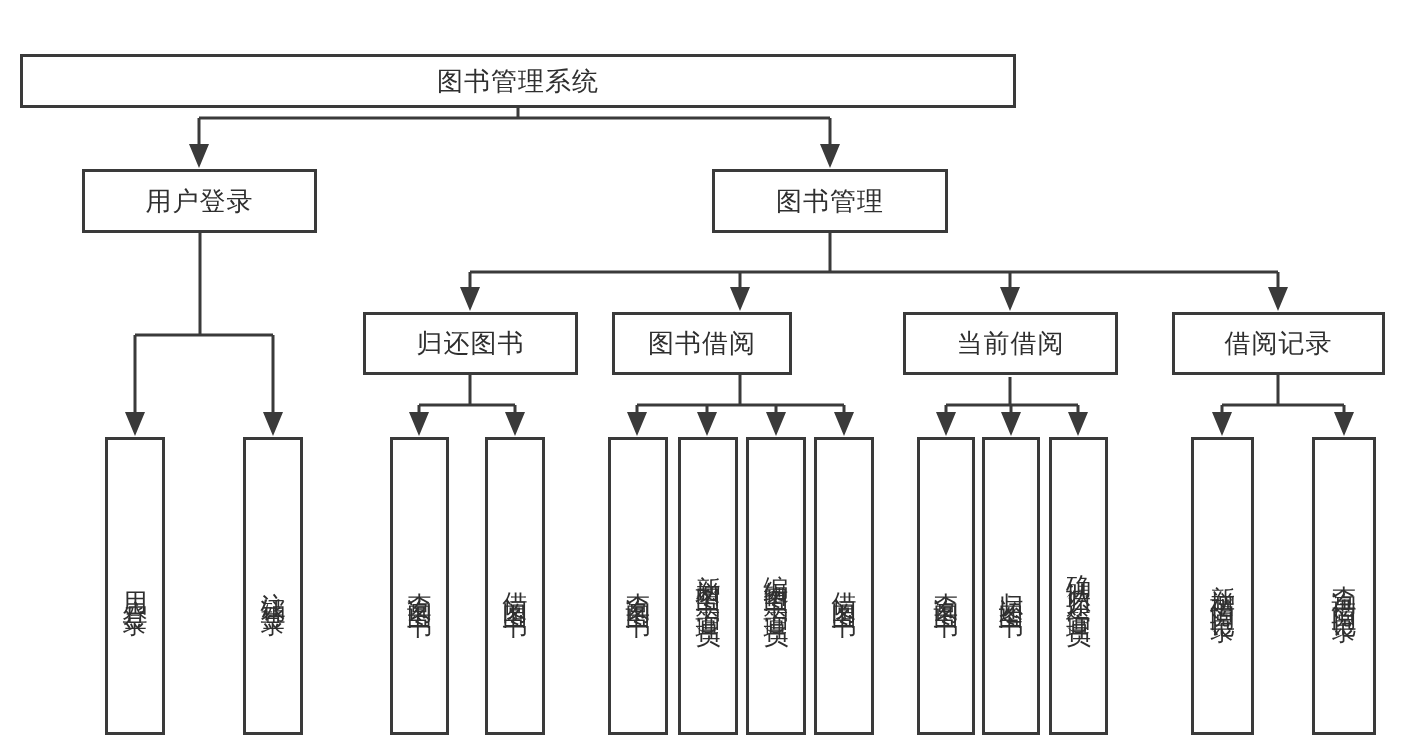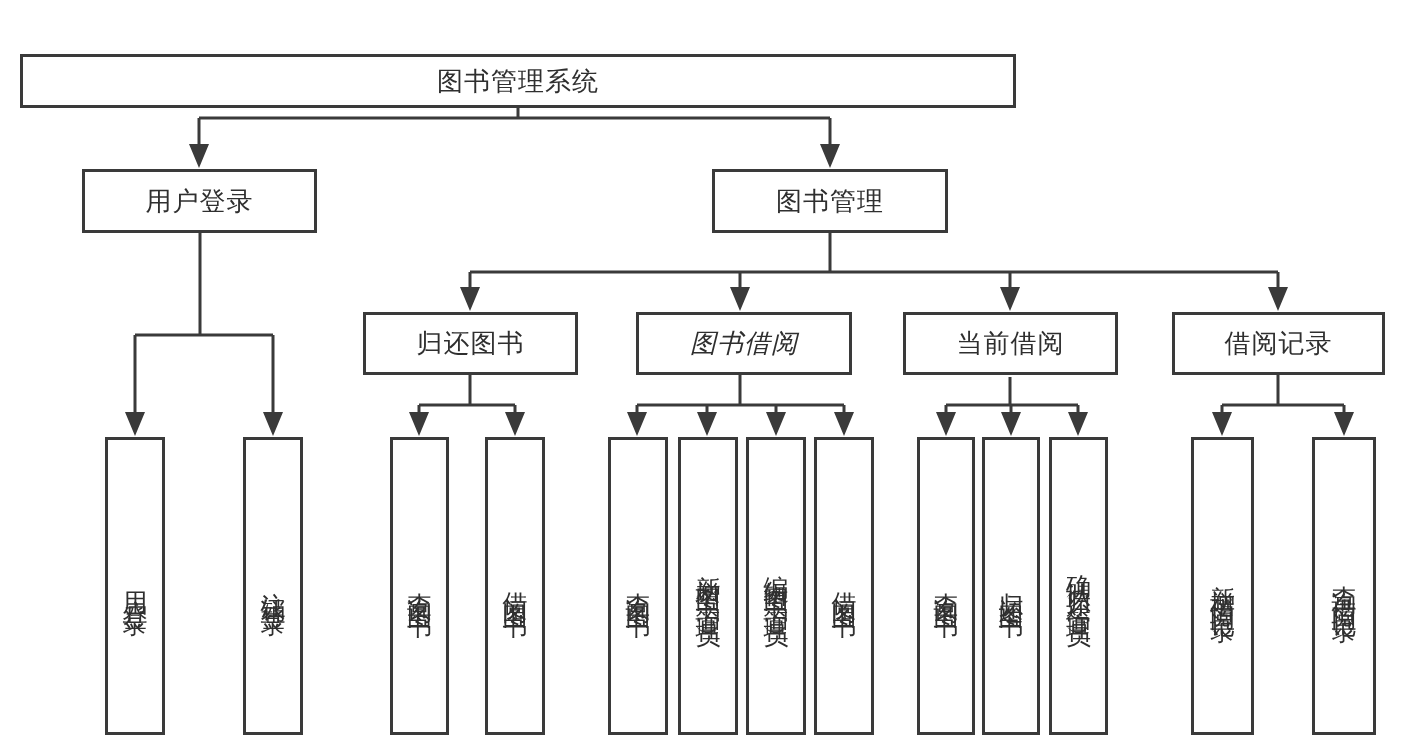--- a/index.html
+++ b/index.html
@@ -36,21 +36,21 @@
     line-height:1;
     letter-spacing:7px;
   }
   
   .n-root{left:20px;top:14px;width:996px;height:54px;margin-top:40px;}
   
   .n-user{left:82px;top:169px;width:235px;height:64px;}
   .n-mgmt{left:712px;top:169px;width:236px;height:64px;}
   
   .n-rec{left:363px;top:312px;width:215px;height:63px;}
-  .n-bor{left:636px;top:312px;width:216px;height:63px;font-style:italic;}
+  .n-bor{left:612px;top:312px;width:180px;height:63px;}
   .n-cur{left:903px;top:312px;width:215px;height:63px;}
   .n-log{left:1172px;top:312px;width:213px;height:63px;}
   
   .leaf{top:437px;height:298px;}
   .g1a{left:105px;width:60px;}
   .g1b{left:243px;width:60px;}
   .g2a{left:390px;width:59px;}
   .g2b{left:485px;width:60px;}
   .g3a{left:608px;width:60px;}
   .g3b{left:678px;width:60px;}

